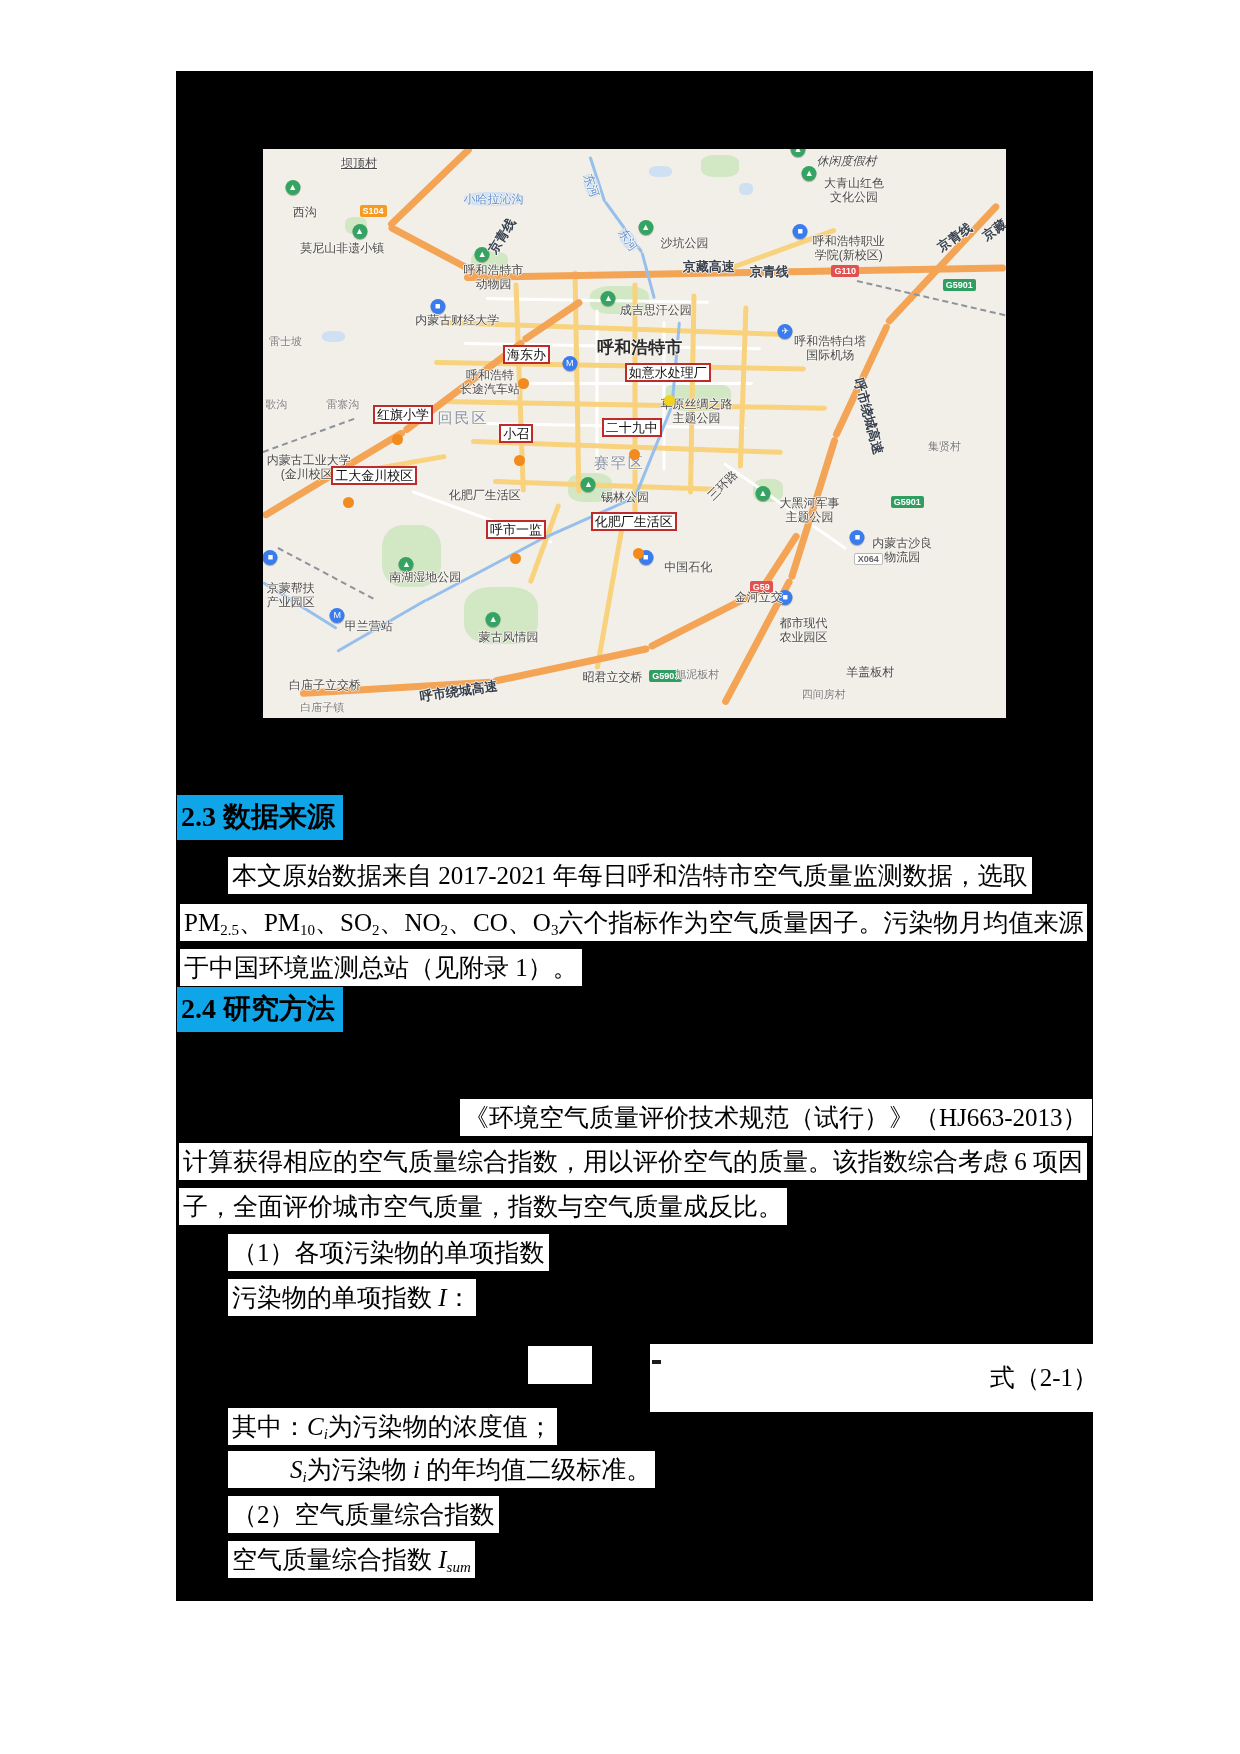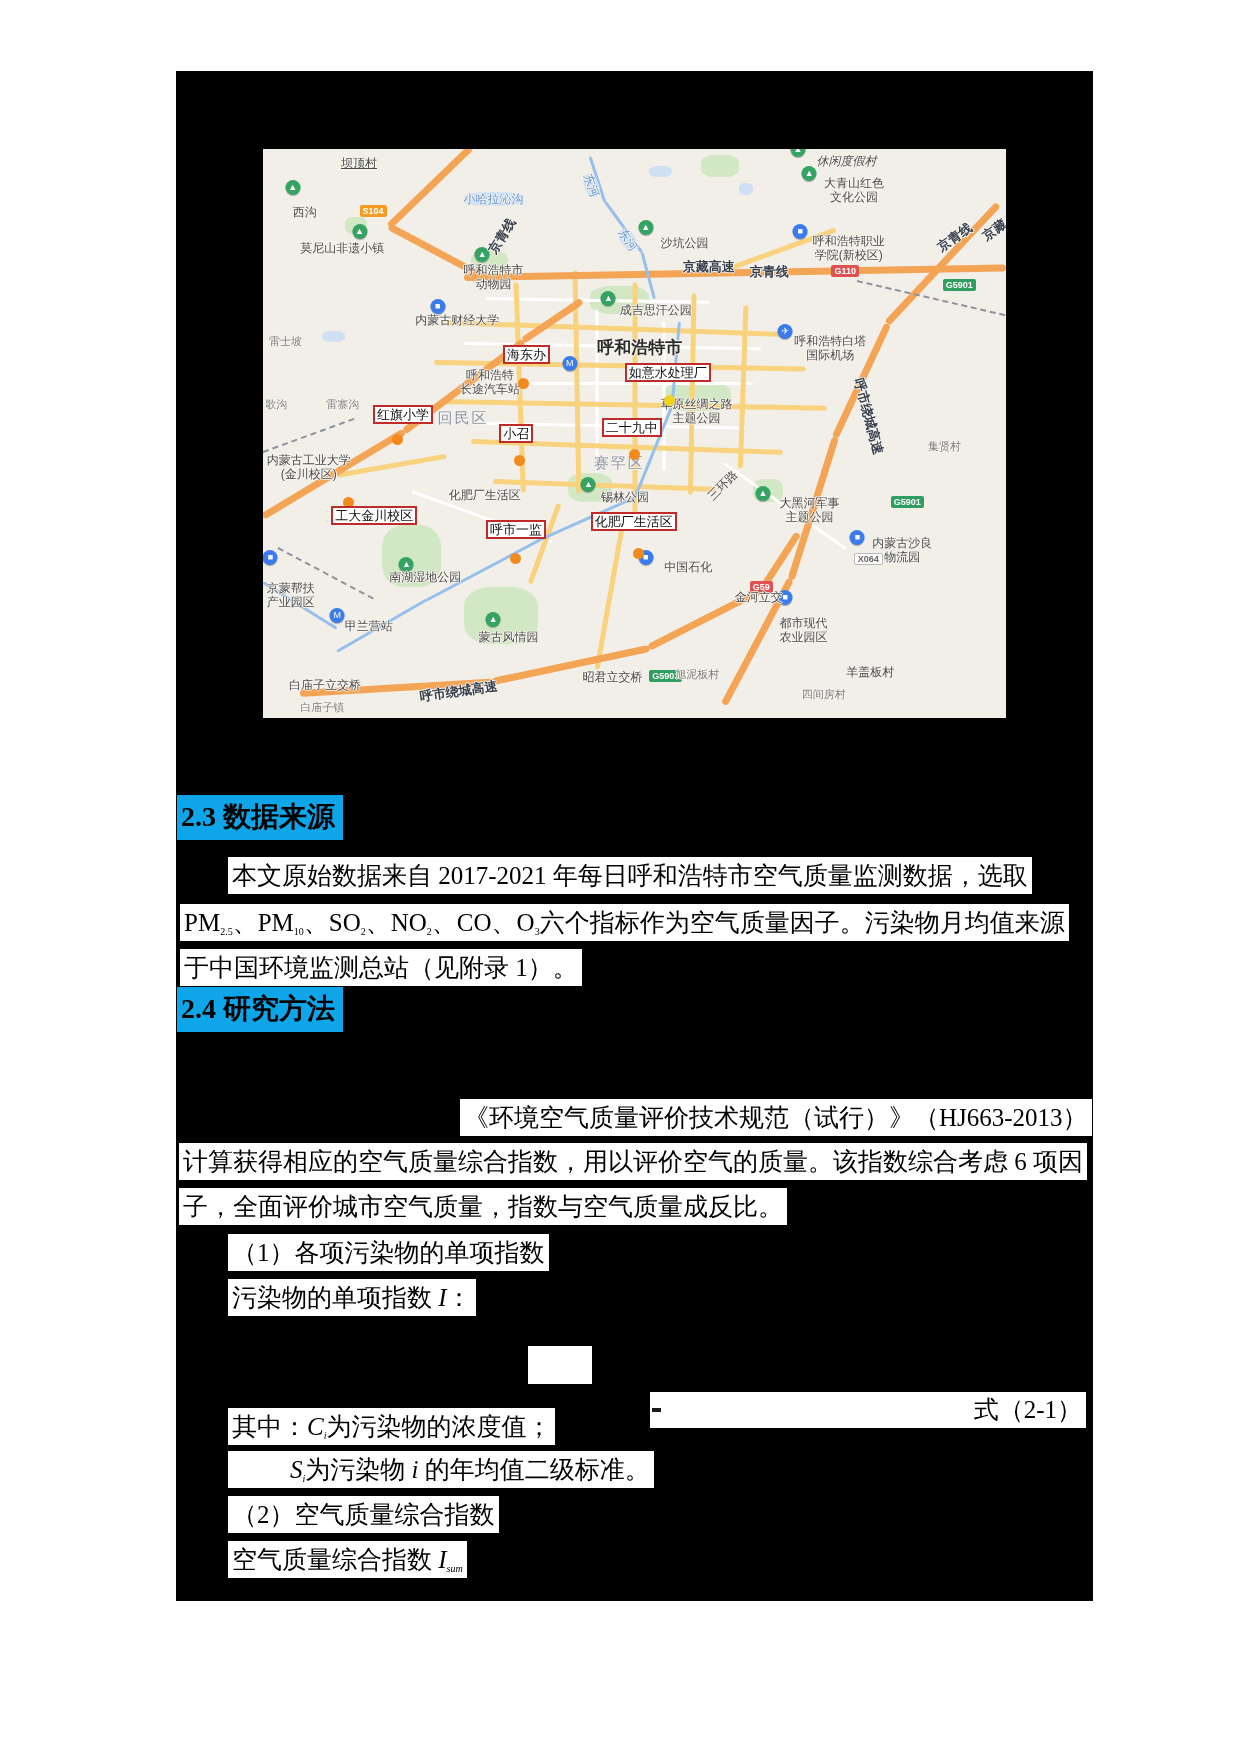--- a/index.html
+++ b/index.html
@@ -30,31 +30,31 @@
   .badge{position:absolute;font-size:9px;font-weight:bold;color:#fff;padding:0 3px;border-radius:2px;line-height:12px;}
   .badge.orange{background:#f59a23;} .badge.red{background:#e05252;} .badge.green{background:#2f9e60;}
   .badge.white{background:#fff;color:#666;border:1px solid #b9b9b9;line-height:10px;}
   .station{position:absolute;border:2px solid #bf2a2a;background:#fff;color:#101010;font-size:13px;
            line-height:15px;padding:0 2px;white-space:nowrap;z-index:6;}
   .sdot{position:absolute;width:11px;height:11px;border-radius:50%;background:#f28a1d;z-index:5;}
   .sdot.y{background:#f0d31c;}
   
   .tline{position:absolute;background:#fff;color:#000;font-size:25px;line-height:31px;
          padding:3px 4px;white-space:nowrap;}
-  .tline sub{font-size:10px;line-height:0;vertical-align:-4px;}
+  .tline sub{font-size:15px;line-height:0;vertical-align:-4px;}
   .tline .it{font-style:italic;}
   .caption{position:absolute;left:263px;top:735px;width:743px;text-align:center;}
   .caption span{display:inline-block;background:#fff;color:#000;font-size:21px;font-weight:bold;padding:3px 6px;}
   .heading{position:absolute;background:#0ea5e9;color:#000;font-size:28px;font-weight:bold;
            padding:3px 8px 4px 4px;white-space:nowrap;}
   #h23{left:177px;top:795px;}
   #h24{left:177px;top:987px;}
   .fbox{position:absolute;left:528px;top:1346px;width:64px;height:38px;background:#fff;}
   .fstrip{position:absolute;left:650px;top:1344px;width:436px;height:36px;background:#fff;
-          text-align:right;font-size:25px;line-height:36px;color:#000;padding:0;margin-top:48px;}
+          text-align:right;font-size:25px;line-height:36px;color:#000;padding:16px;}
   .ftick{position:absolute;left:2px;top:16px;width:9px;height:4px;background:#1a1a1a;}
 </style>
 </head>
 <body>
 
 <div id="page">
   <div id="blackrect"></div>
 
   <div id="map">
       <div class="park" style="left: 44%; top: 24%; width: 8%; height: 5%;"></div>
@@ -196,21 +196,21 @@
       <div class="station" style="left: 32.3%; top: 34.5%;">海东办</div>
       <div class="sdot" style="left: 34.3%; top: 40.3%;"></div>
       <div class="station" style="left: 48.7%; top: 37.6%;">如意水处理厂</div>
       <div class="sdot y" style="left: 54%; top: 43.2%;"></div>
       <div class="station" style="left: 14.8%; top: 45%;">红旗小学</div>
       <div class="sdot" style="left: 17.3%; top: 50%;"></div>
       <div class="station" style="left: 31.8%; top: 48.3%;">小召</div>
       <div class="sdot" style="left: 33.8%; top: 53.8%;"></div>
       <div class="station" style="left: 45.6%; top: 47.2%;">二十九中</div>
       <div class="sdot" style="left: 49.3%; top: 52.8%;"></div>
-      <div class="station" style="left: 9.2%; top: 55.7%; margin-top: 40px;">工大金川校区</div>
+      <div class="station" style="left: 9.2%; top: 55.7%;">工大金川校区</div>
       <div class="sdot" style="left: 10.8%; top: 61.2%;"></div>
       <div class="station" style="left: 30%; top: 65.2%;">呼市一监</div>
       <div class="sdot" style="left: 33.3%; top: 71%;"></div>
       <div class="station" style="left: 44.1%; top: 63.8%;">化肥厂生活区</div>
       <div class="sdot" style="left: 49.8%; top: 70.2%;"></div>
     </div>
 
 
   <div id="h23" class="heading">2.3 数据来源</div>
   <div id="h24" class="heading">2.4 研究方法</div>

